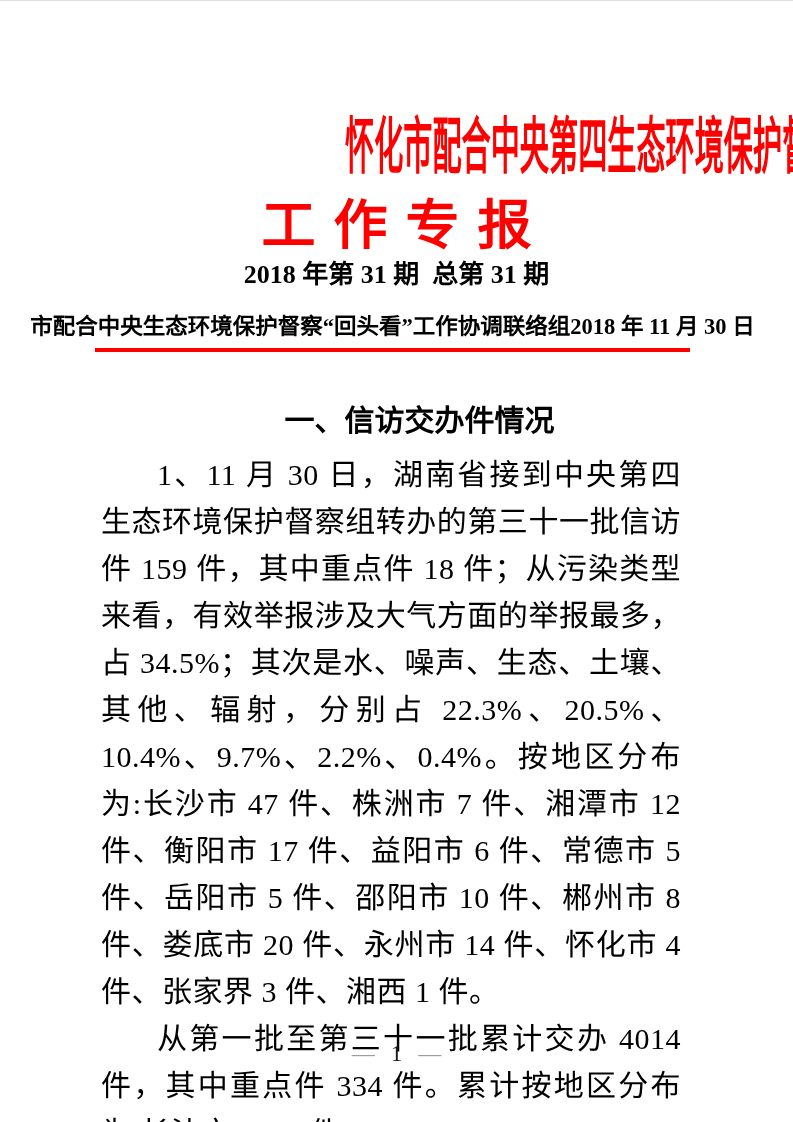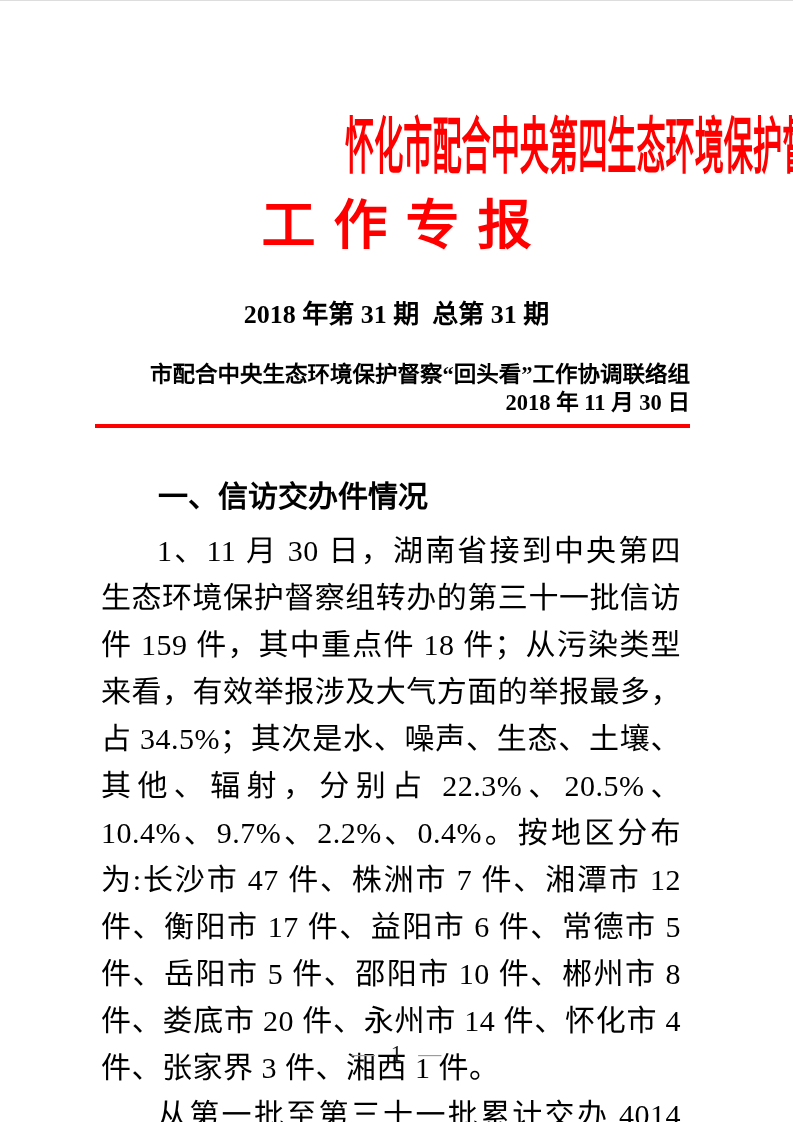--- a/index.html
+++ b/index.html
@@ -37,53 +37,52 @@
     margin-top: 0;
     text-align: center;
     font-size: 54px;
     line-height: 66px;
     font-weight: bold;
     color: #fe0000;
     letter-spacing: 18px;
     padding-left: 18px; 
   }
   .issue {
-    margin-top: 40px;
     text-align: center;
     font-size: 26px;
     line-height: 32px;
     font-weight: bold;
   }
   .orgrow {
     display: flex;
-    justify-content: flex-start;
+    justify-content: center;
     align-items: flex-end;
-    margin: 30px 103px 0 95px;
+    margin: 22px 103px 0 95px;
     font-size: 22.5px;
     line-height: 28px;
     font-weight: bold;
     white-space: nowrap;
-    flex-direction: column;
   }
   .redline {
     height: 4px;
     background: #fe0000;
     margin: 7px 103px 0 95px;
   }
   
   .content {
     margin: 51px 112px 0 101px; 
   }
   .h1 {
     font-family: "Liberation Sans", "DejaVu Sans", sans-serif;
     font-weight: bold;
     font-size: 30px;
     line-height: 36px;
     text-indent: 57px;
     margin-bottom: 12px;
+    text-align: center;
   }
   .para {
     font-size: 30px;
     line-height: 47px;
     text-align: justify;
     text-justify: inter-character;
     text-indent: 56px;
     letter-spacing: 0.5px;
   }
   

